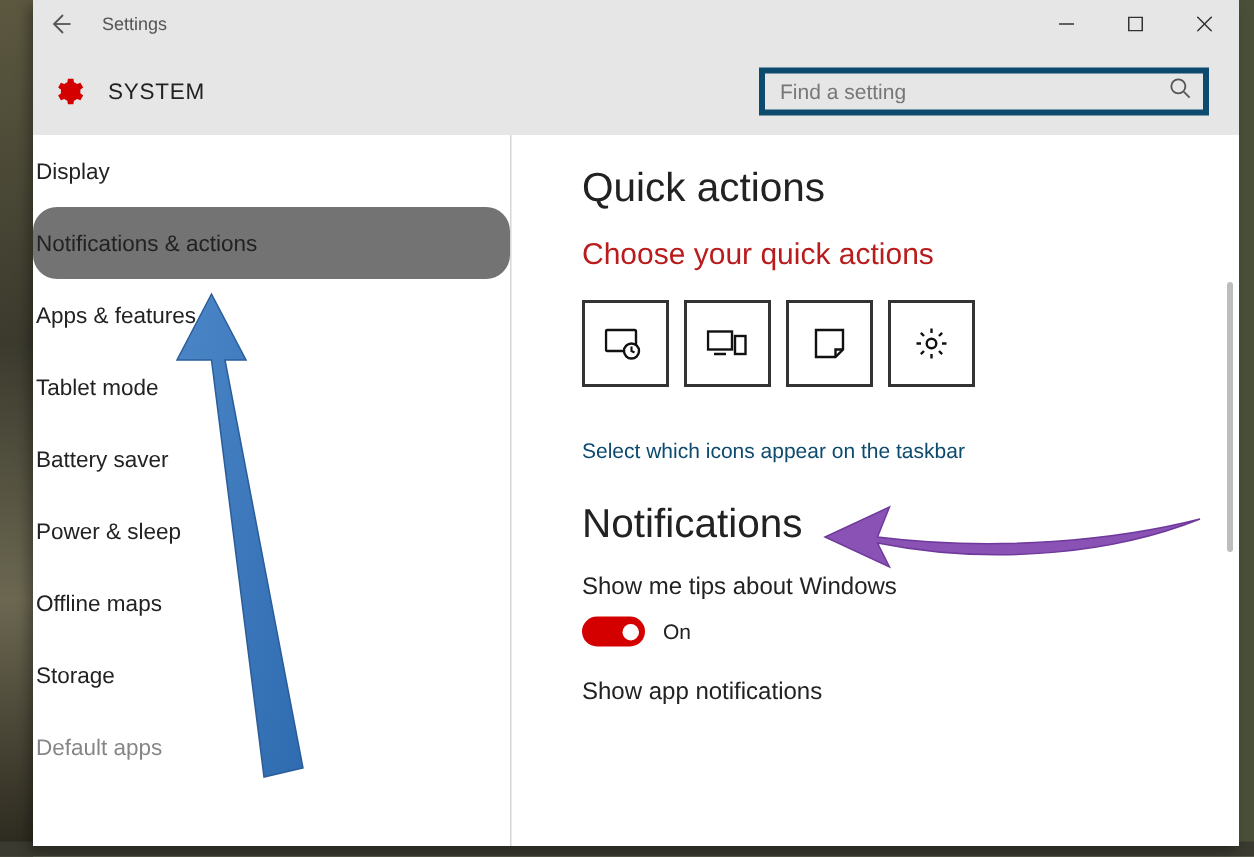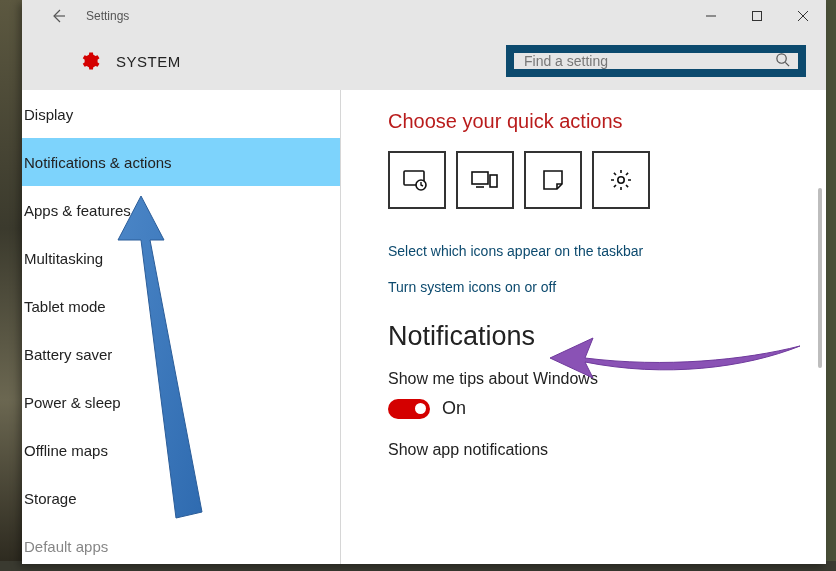--- a/index.html
+++ b/index.html
@@ -14,21 +14,21 @@
     background: #e6e6e6;
     box-shadow: -3px 3px 8px rgba(0,0,0,.35);
     display: flex;
     flex-direction: column;
   }
 
   .titlebar {
     height: 32px;
     display: flex;
     align-items: center;
-    padding-left: 22px;
+    padding-left: 4px;
     background: #e6e6e6;
   }
   .back-btn {
     width: 28px; height: 28px;
     display: flex; align-items: center; justify-content: center;
     color: #666; cursor: pointer;
   }
   .title-text { font-size: 12px; color: #555; margin-left: 14px; }
   .winctrls { margin-left: auto; display: flex; }
   .winctrl {
@@ -36,31 +36,30 @@
     display: flex; align-items: center; justify-content: center;
     color: #333; cursor: pointer; font-size: 11px;
   }
 
   .header {
     height: 58px;
     display: flex;
     align-items: center;
     padding: 0 20px 0 12px;
     background: #e6e6e6;
-    margin-left: 44px;
   }
   .gear-red { color: #d40000; display:flex; align-items:center; }
   .header-title {
     font-size: 15px; font-weight: 400; letter-spacing: 0.5px;
     color: #222; margin-left: 16px;
   }
   .search-wrap {
     margin-left: auto;
     width: 300px; height: 32px;
-    border: 8px solid #0c4a6e;
+    border: 4px solid #0c4a6e;
     background: #e6e6e6;
     display: flex; align-items: center;
     padding: 0 8px 0 10px;
   }
   .search-input {
     flex: 1; border: none; outline: none; background: transparent;
     font-size: 14px; color: #555;
   }
   .search-input::placeholder { color: #777; }
   .search-icon { color: #555; }
@@ -79,21 +78,22 @@
     overflow-y: auto;
   }
   .nav-item {
     height: 48px;
     display: flex; align-items: center;
     padding-left: 2px;
     font-size: 15px; color: #222;
     cursor: pointer;
   }
   .nav-item.active {
-    background: #7dd3fc;
+    background: #737373;
+    border-radius: 16px;
   }
 
   .divider {
     position: absolute;
     left: 318px; top: 0; bottom: 0;
     width: 1px; background: #d6d6d6;
   }
 
   .content {
     flex: 1;
@@ -125,21 +125,21 @@
     display: flex; align-items: center; gap: 12px;
   }
   .switch {
     width: 42px; height: 20px; border-radius: 10px;
     background: #d40000; position: relative; cursor: pointer;
   }
   .knob {
     width: 11px; height: 11px; border-radius: 50%;
     background: #fff; position: absolute; right: 4px; top: 4.5px;
   }
-  .toggle-state { font-size: 18px; color: #222; }
+  .toggle-state { font-size: 14px; color: #222; }
 
   .vscrollbar {
     position: absolute;
     right: 4px; top: 98px;
     width: 4px; height: 180px;
     background: #bdbdbd;
     border-radius: 2px;
   }
 
   
@@ -218,23 +218,20 @@
       <div class="nav-item">
           <span>Display</span>
         </div>
       <div class="nav-item active">
           <span>Notifications &amp; actions</span>
         </div>
       <div class="nav-item">
           <span>Apps &amp; features</span>
         </div>
       <div class="nav-item">
-          <span>Multitasking</span>
-        </div>
-      <div class="nav-item">
           <span>Tablet mode</span>
         </div>
       <div class="nav-item">
           <span>Battery saver</span>
         </div>
       <div class="nav-item">
           <span>Power &amp; sleep</span>
         </div>
       <div class="nav-item">
           <span>Offline maps</span>
@@ -243,20 +240,21 @@
           <span>Storage</span>
         </div>
       <div class="nav-item" style="opacity:.55">
           <span>Default apps</span>
         </div>
     </div>
 
     <div class="divider"></div>
 
     <div class="content">
+      <h1>Quick actions</h1>
       <div class="subtext">Choose your quick actions</div>
 
       <div class="tiles">
         <div class="tile">
           <svg width="28" height="24" viewBox="0 0 28 24">
               <rect x="1" y="3" width="20" height="14" rx="1" stroke="#111" stroke-width="1.6" fill="none"></rect>
               <circle cx="18" cy="17" r="5" stroke="#111" stroke-width="1.6" fill="#fff"></circle>
               <path d="M18 14v3l2 1" stroke="#111" stroke-width="1.4" fill="none"></path>
             </svg>
         </div>
@@ -275,21 +273,20 @@
         </div>
         <div class="tile">
           <svg width="24" height="24" viewBox="0 0 24 24">
               <circle cx="12" cy="12" r="3.2" stroke="#111" stroke-width="1.6" fill="none"></circle>
               <path d="M12 2v3M12 19v3M2 12h3M19 12h3M4.9 4.9l2.1 2.1M17 17l2.1 2.1M19.1 4.9 17 7M7 17l-2.1 2.1" stroke="#111" stroke-width="1.6"></path>
             </svg>
         </div>
       </div>
 
       <a class="redlink">Select which icons appear on the taskbar</a>
-      <a class="redlink">Turn system icons on or off</a>
 
       <h1 style="margin-top:26px">Notifications</h1>
 
       <div class="toggle-row">
         <div class="toggle-label">Show me tips about Windows</div>
         <div class="toggle">
           <div class="switch">
               <div class="knob"></div>
             </div>
           <span class="toggle-state">On</span>

